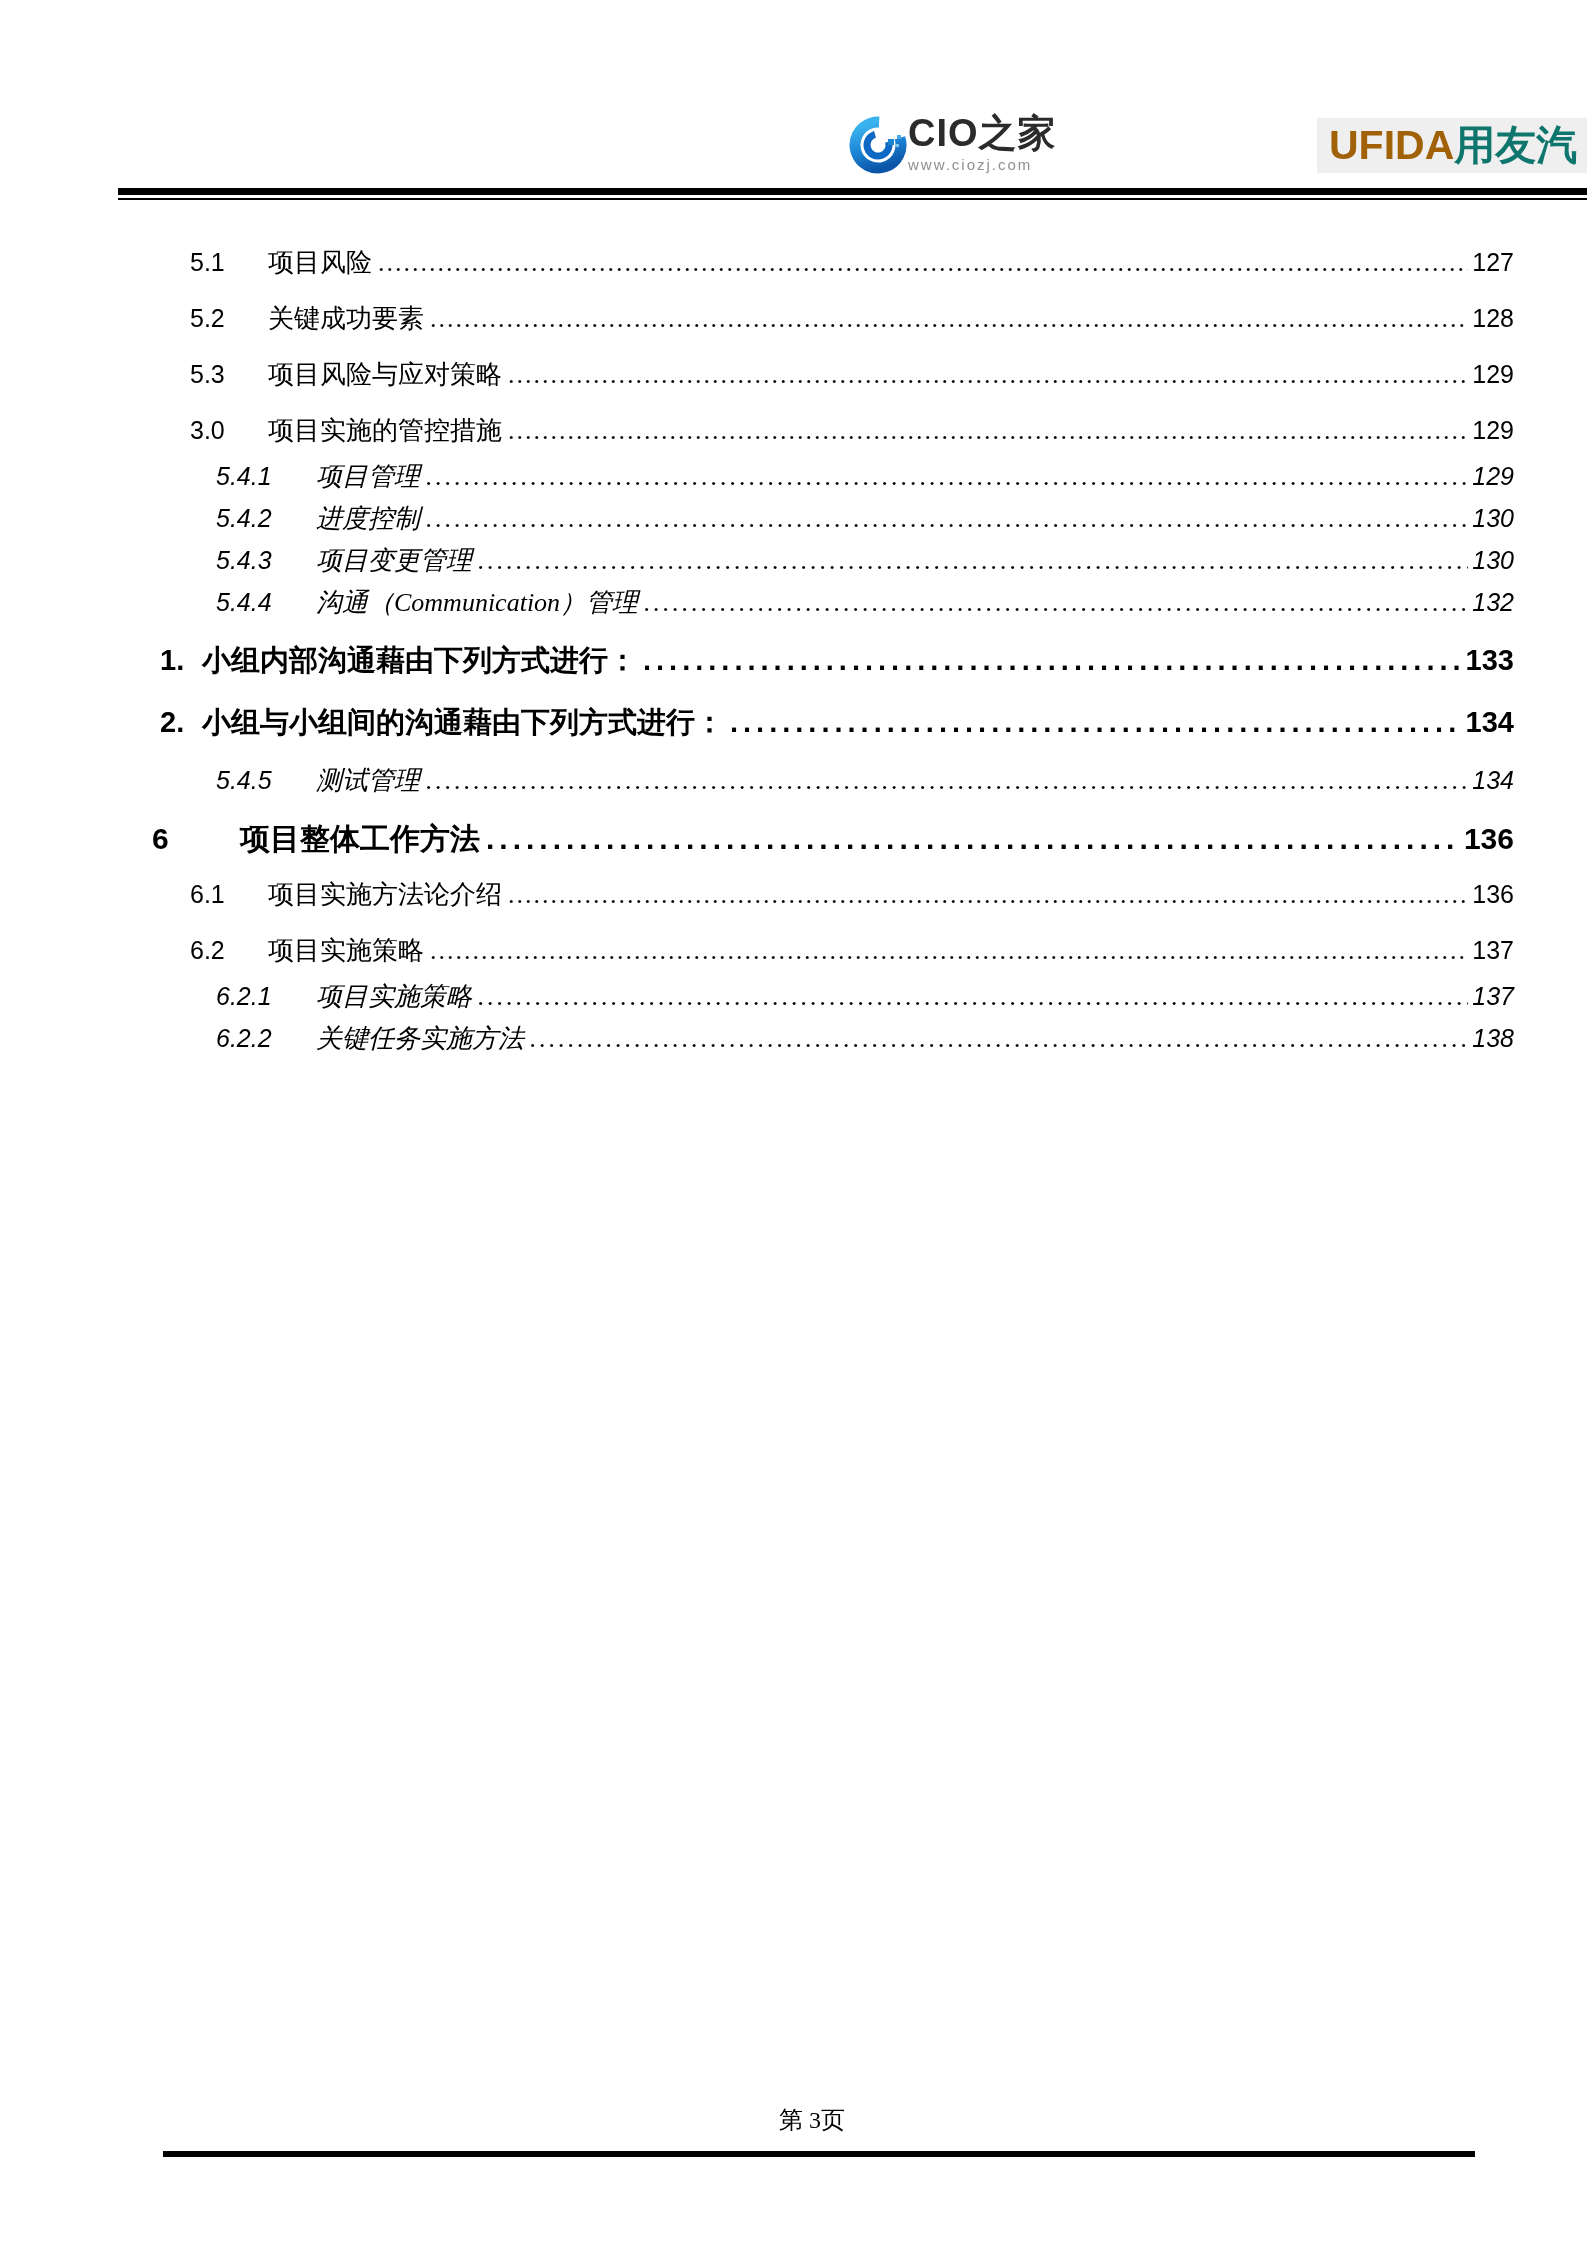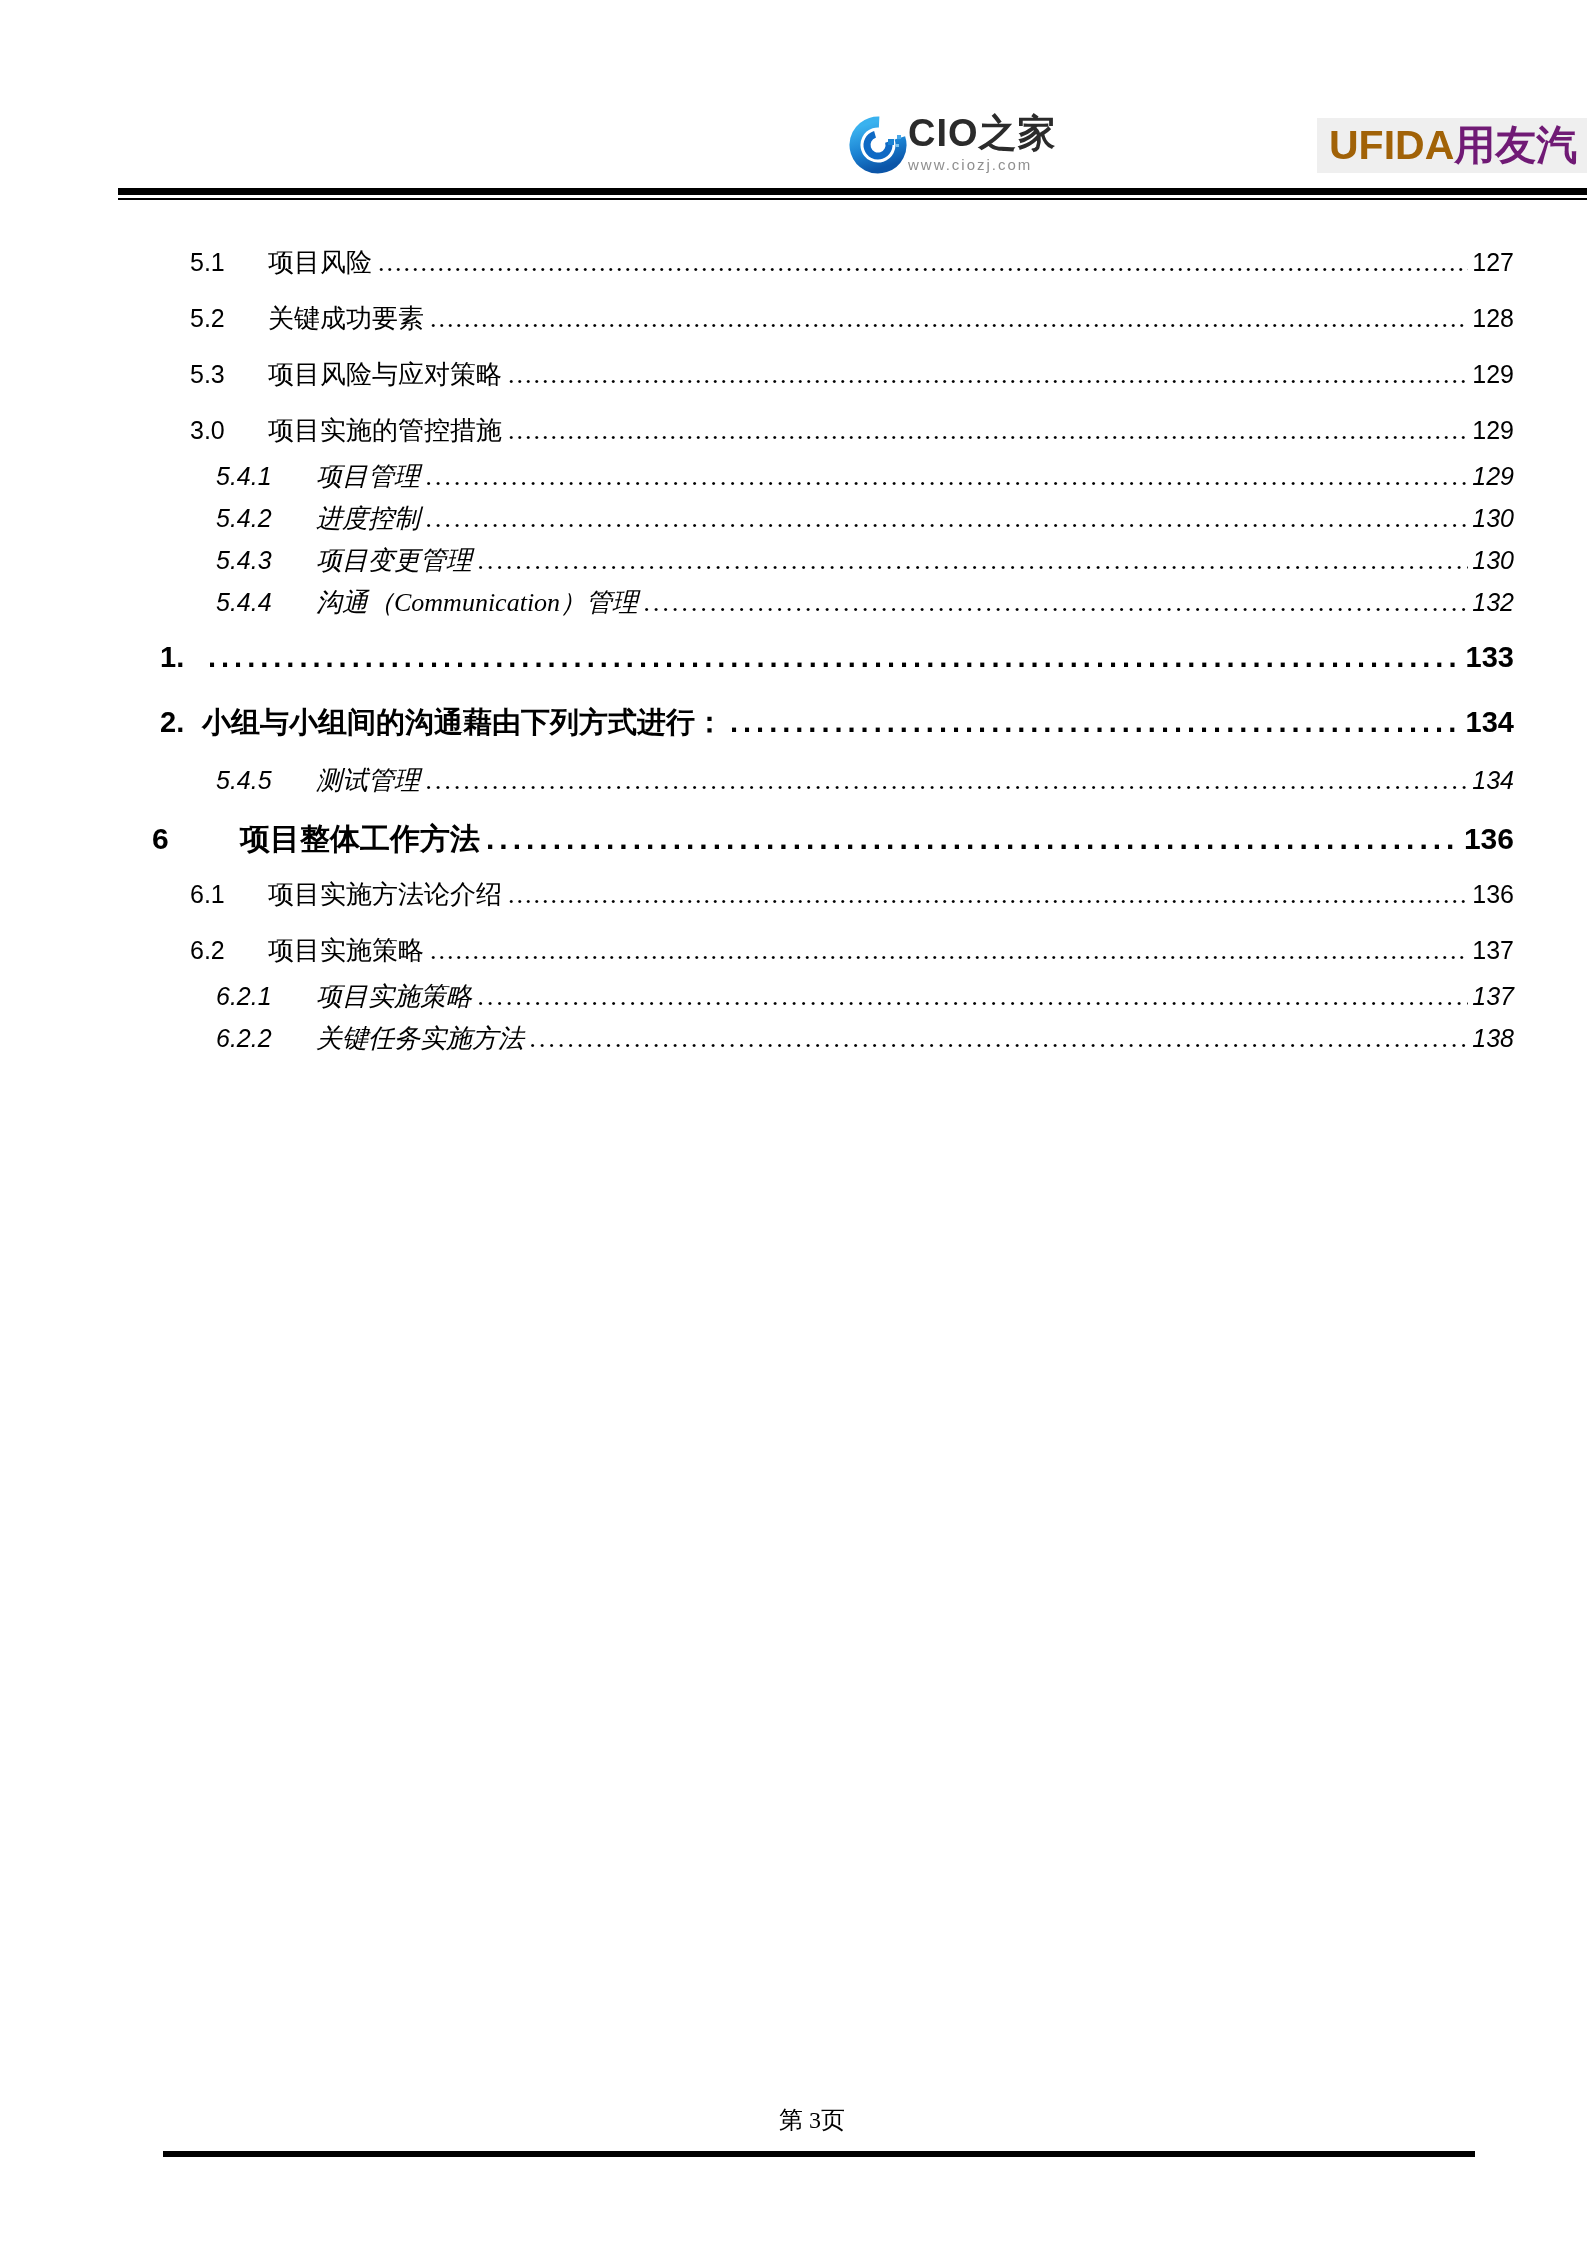--- a/index.html
+++ b/index.html
@@ -33,21 +33,21 @@
     position: absolute; left: 1317px; top: 118px;
     width: 300px; height: 55px;
     background: #efefef;
     display: flex; align-items: center;
     padding-left: 12px; box-sizing: border-box;
     white-space: nowrap;
     font-family: "Liberation Sans", "DejaVu Sans", sans-serif;
     font-size: 41px; font-weight: 800; letter-spacing: 0;
   }
   .ufida-latin { color: #a16207; }
-  .ufida-cjk   { color: #701a75; }
+  .ufida-cjk   { color: #0f766e; }
 
   .hdr-rule-thick { position: absolute; left: 118px; right: 0; top: 188px; height: 7px; background: #000; }
   .hdr-rule-thin  { position: absolute; left: 118px; right: 0; top: 198px; height: 2px; background: #000; }
 
   
   .toc { position: absolute; left: 0; right: 0; top: 245px; }
   .toc-row {
     display: flex; align-items: baseline;
     box-sizing: border-box;
     padding-right: 73px;
@@ -181,20 +181,21 @@
       <span class="page">130</span>
     </div>
     <div class="toc-row l2">
       <span class="num">5.4.4</span>
       <span class="title">沟通（Communication）管理</span>
       <span class="leader" aria-hidden="true">............................................................................................................................................................................................................................................................................................................</span>
       <span class="page">132</span>
     </div>
     <div class="toc-row blist">
       <span class="num">1.</span>
+      <span class="title">小组内部沟通藉由下列方式进行：</span>
       <span class="leader" aria-hidden="true">............................................................................................................................................................................................................................................................................................................</span>
       <span class="page">133</span>
     </div>
     <div class="toc-row blist">
       <span class="num">2.</span>
       <span class="title">小组与小组间的沟通藉由下列方式进行：</span>
       <span class="leader" aria-hidden="true">............................................................................................................................................................................................................................................................................................................</span>
       <span class="page">134</span>
     </div>
     <div class="toc-row l2">

